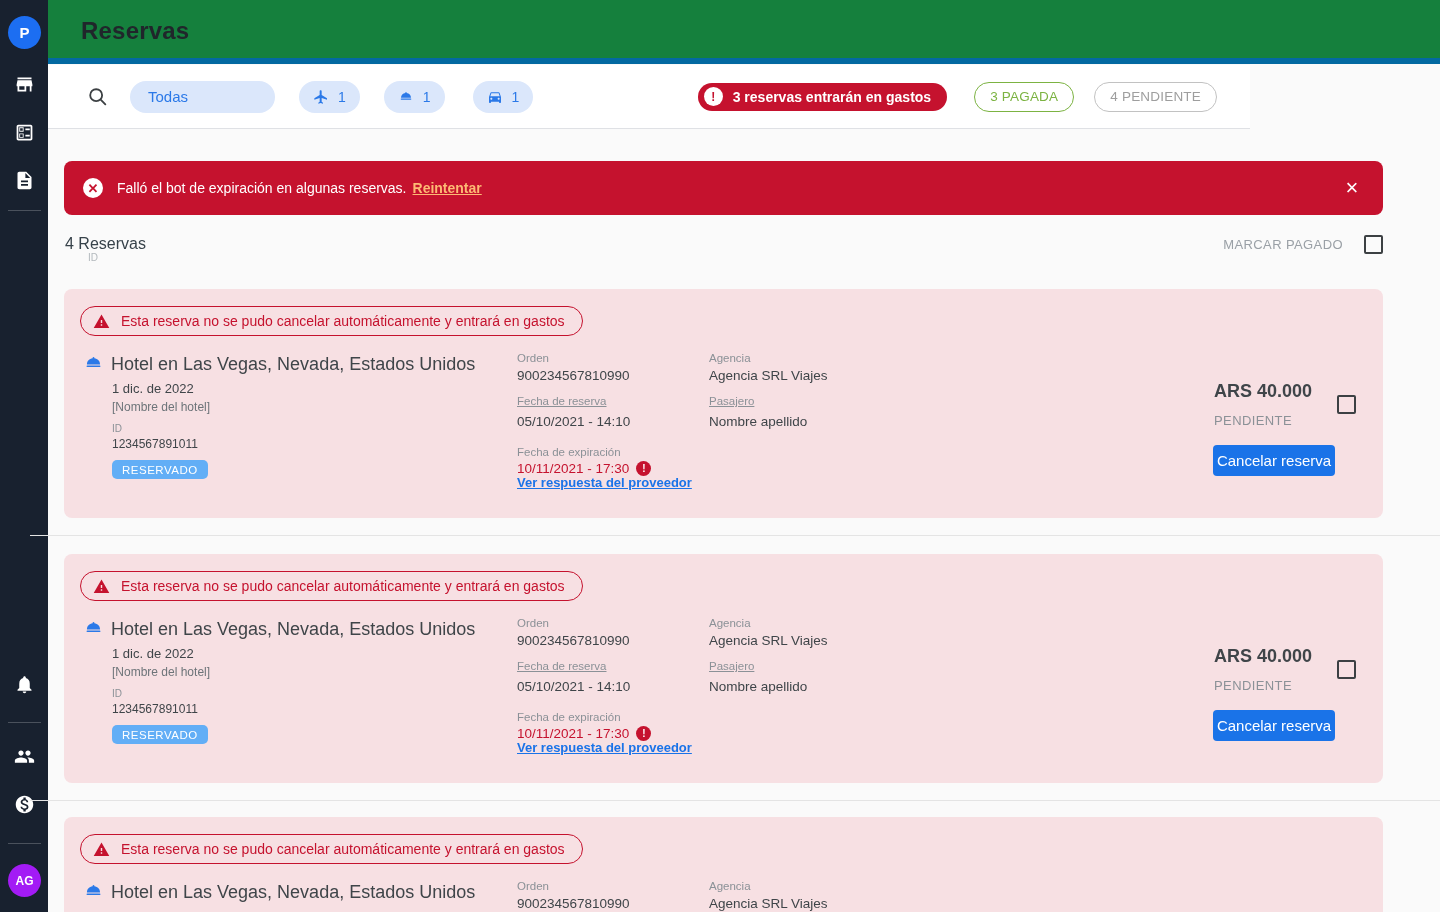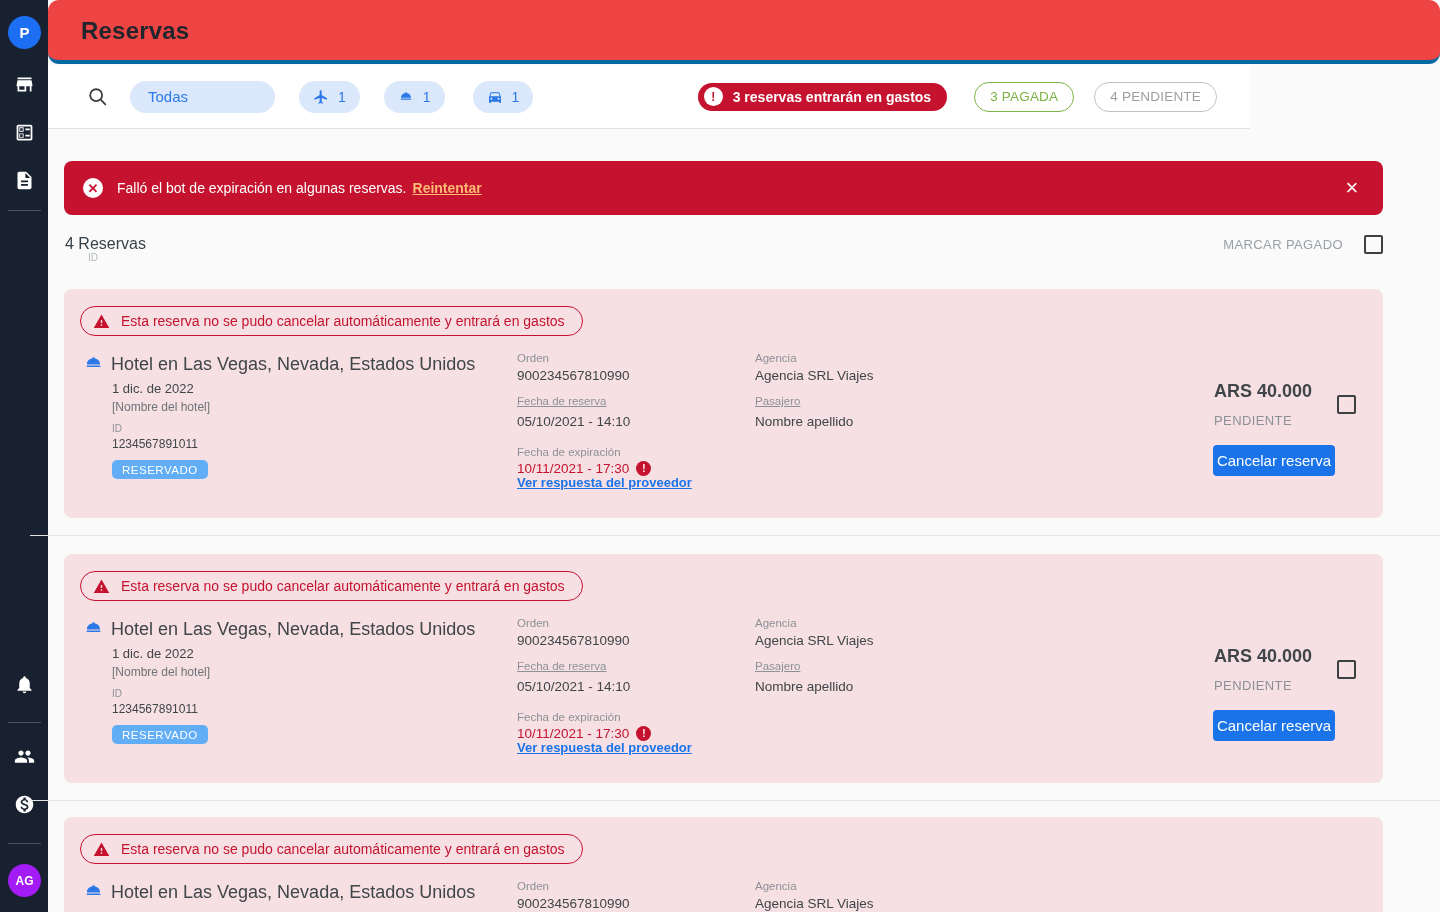--- a/index.html
+++ b/index.html
@@ -14,22 +14,22 @@
     display:flex; align-items:center; justify-content:center; cursor:pointer; }
   .side-ic { position:absolute; left:0; width:48px; height:24px; background:none; border:none;
     display:flex; align-items:center; justify-content:center; cursor:pointer; }
   .side-ic svg { width:21px; height:21px; fill:#ffffff; }
   .side-div { position:absolute; left:8px; width:33px; height:1px; background:rgba(255,255,255,0.22); }
   .avatar { position:absolute; left:8px; top:864px; width:33px; height:33px; border-radius:50%;
     background:#a31bf5; color:#fff; font-weight:700; font-size:12px;
     display:flex; align-items:center; justify-content:center; cursor:pointer; }
 
   
-  .header { position:absolute; left:48px; top:0; width:1392px; height:64px; background:#ef4444;
-    border-bottom:4px solid #0369a1; z-index:2;border-radius:11px; }
+  .header { position:absolute; left:48px; top:0; width:1392px; height:64px; background:#15803d;
+    border-bottom:6px solid #0369a1; z-index:2; }
   .page-title { position:absolute; left:33px; top:17px; font-size:24px; color:#20262b; letter-spacing:.2px; }
 
   
   .filterbar { position:absolute; left:48px; top:65px; width:1202px; height:64px; background:#fff;
     border-bottom:1px solid #dfe1e5; display:flex; align-items:center; z-index:2; }
   .search-btn { margin-left:38px; width:24px; height:24px; background:none; border:none; cursor:pointer;
     display:flex; align-items:center; justify-content:center; }
   .todas { margin-left:20px; width:145px; height:32px; border-radius:16px; background:#dbe7fb;
     border:none; text-align:left; padding:0 0 0 18px; font-size:15px; color:#2b79e8; cursor:pointer;
     font-family:"Liberation Sans", sans-serif; }
@@ -83,21 +83,21 @@
   .c-title { position:absolute; left:47px; top:65px; font-size:18px; color:#3f4549; }
   .c-date { position:absolute; left:48px; top:92px; font-size:13px; color:#3f4549; }
   .c-hotelname { position:absolute; left:48px; top:111px; font-size:12px; color:#6d7479; }
   .c-idlabel { position:absolute; left:48px; top:134px; font-size:10px; color:#8b9197; }
   .c-idvalue { position:absolute; left:48px; top:148px; font-size:12px; color:#3f4549; }
   .status-chip { position:absolute; left:48px; top:171px; height:19px; border-radius:5px; background:#62aef6;
     color:#fff; font-size:11.5px; letter-spacing:.5px; display:inline-flex; align-items:center; padding:0 10px; }
 
   .lab { position:absolute; font-size:11.5px; color:#8b9197; }
   .val { position:absolute; font-size:13.5px; color:#3f4549; }
-  .col2 { left:453px; } .col3 { left:645px;margin-left:46px; }
+  .col2 { left:453px; } .col3 { left:645px; }
   .t63 { top:63px; } .t79 { top:79px; } .t110 { top:106px;text-decoration:underline; } .t125 { top:125px; }
   .t157 { top:157px; } .t172 { top:172px; }
   .val.expired { color:#c5122e; display:flex; align-items:center; gap:7px; }
   .err-circle { width:15px; height:15px; border-radius:50%; background:#c5122e; color:#fff; font-weight:700;
     font-size:10px; display:flex; align-items:center; justify-content:center; }
   .prov-link { position:absolute; left:453px; top:186px; font-size:13px; font-weight:700; color:#1a73e8;
     text-decoration:underline; cursor:pointer; }
 
   .price { position:absolute; left:1150px; top:92px; font-size:18px; font-weight:700; color:#3f4549; }
   .card .cb { position:absolute; left:1273px; top:106px; }

